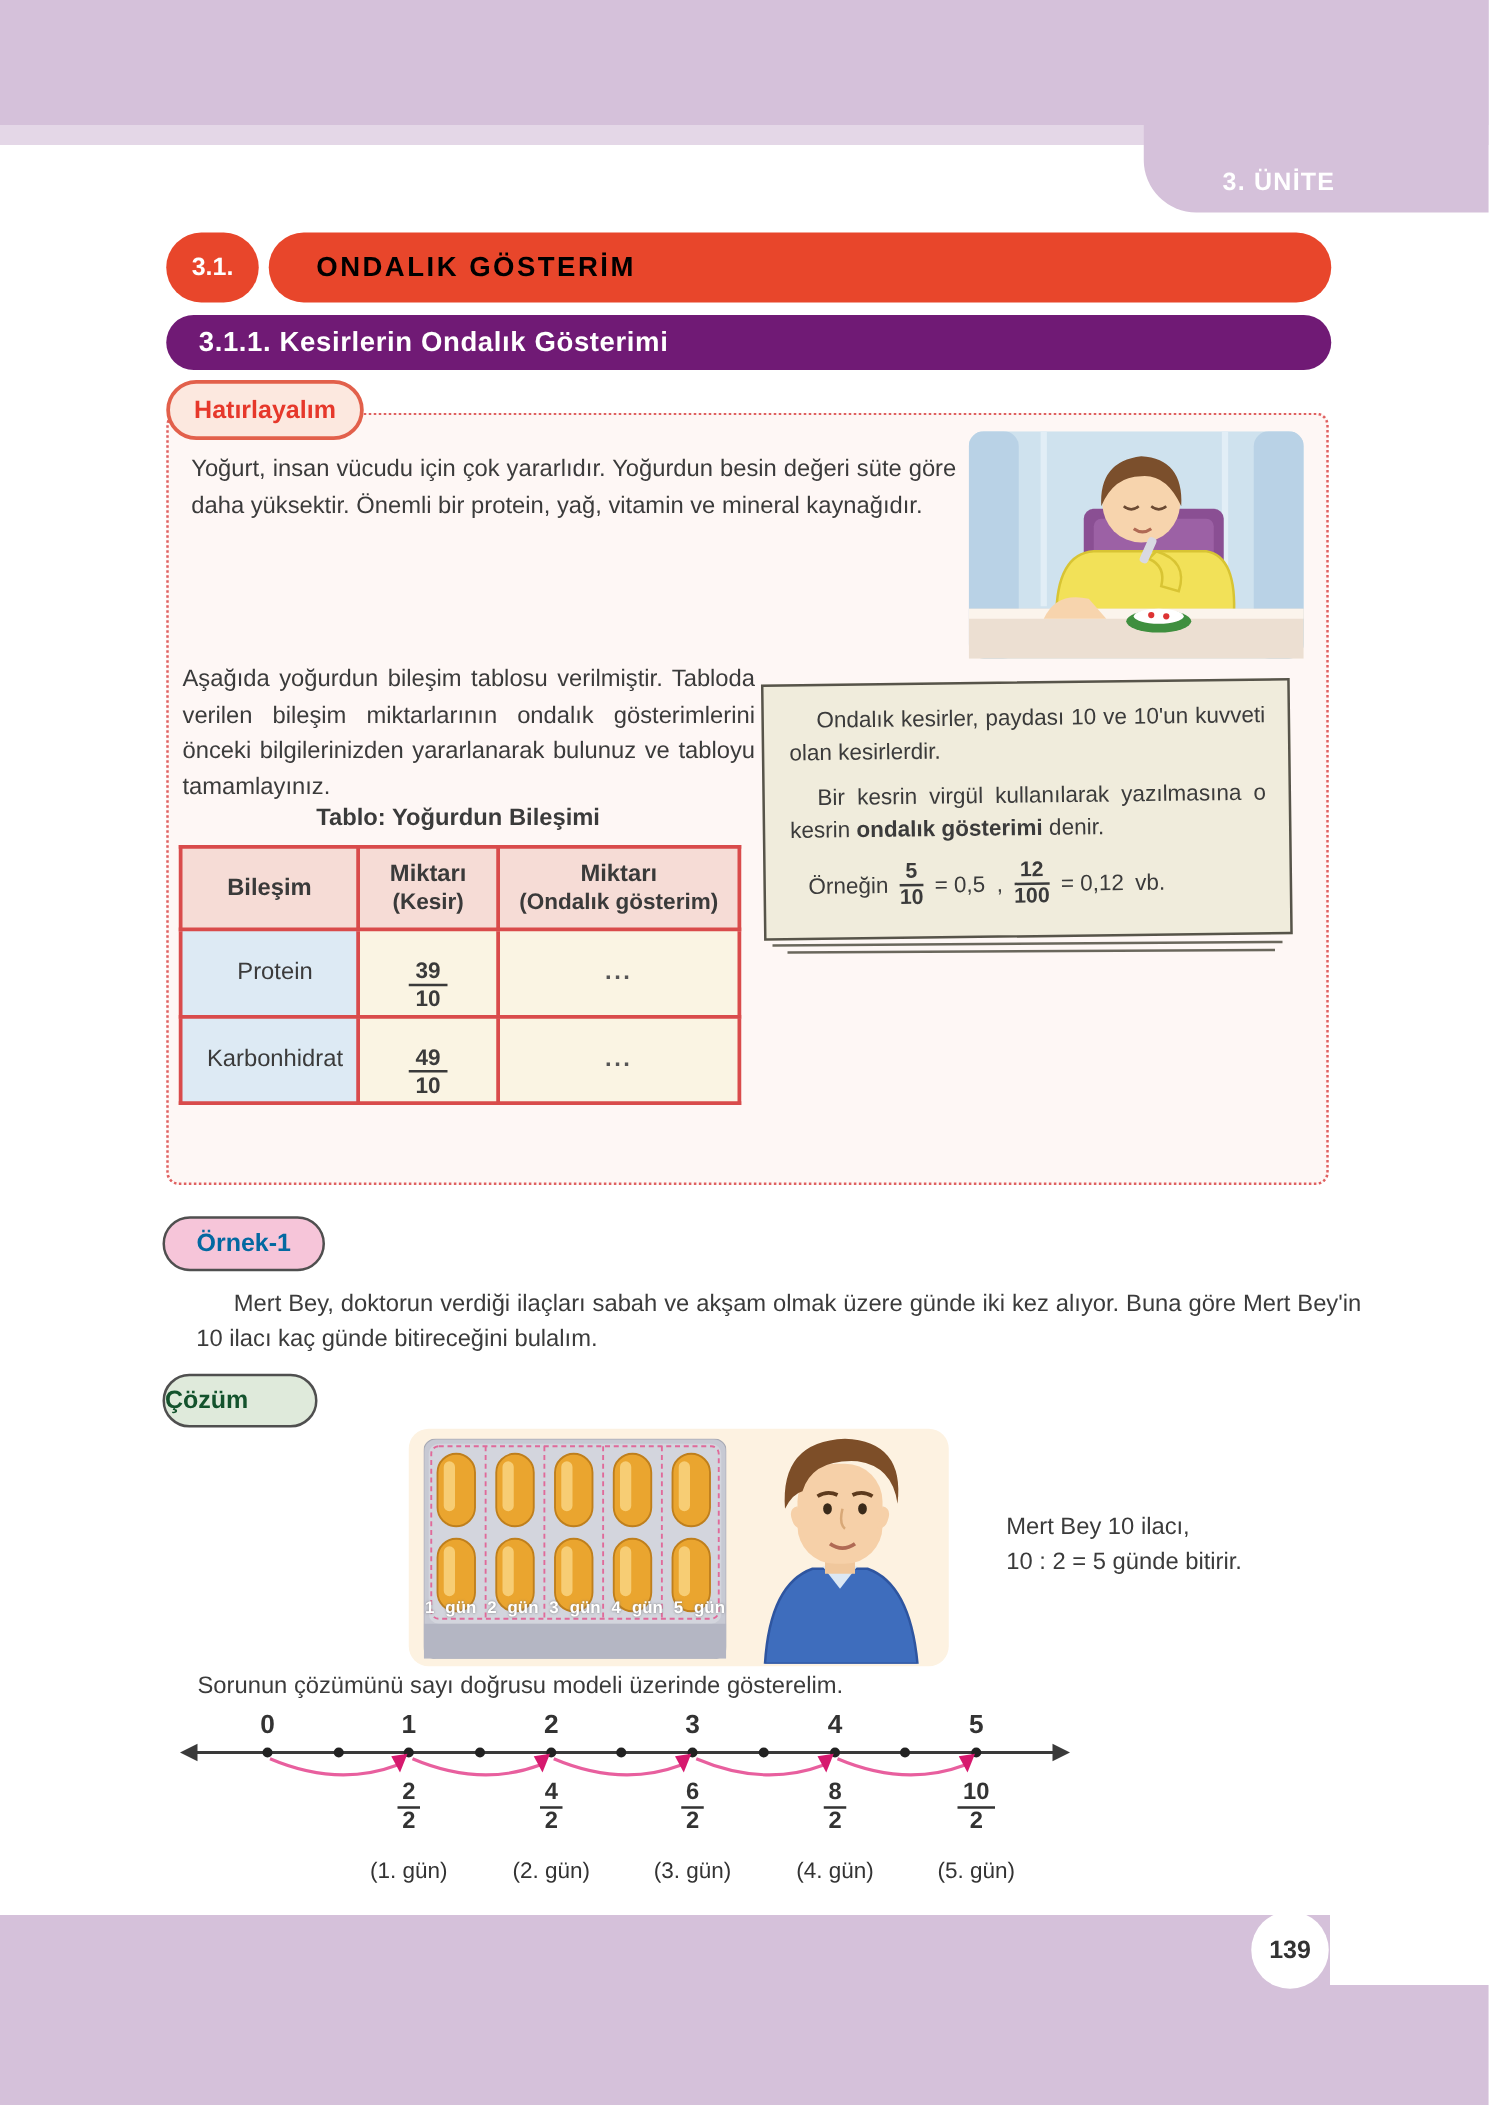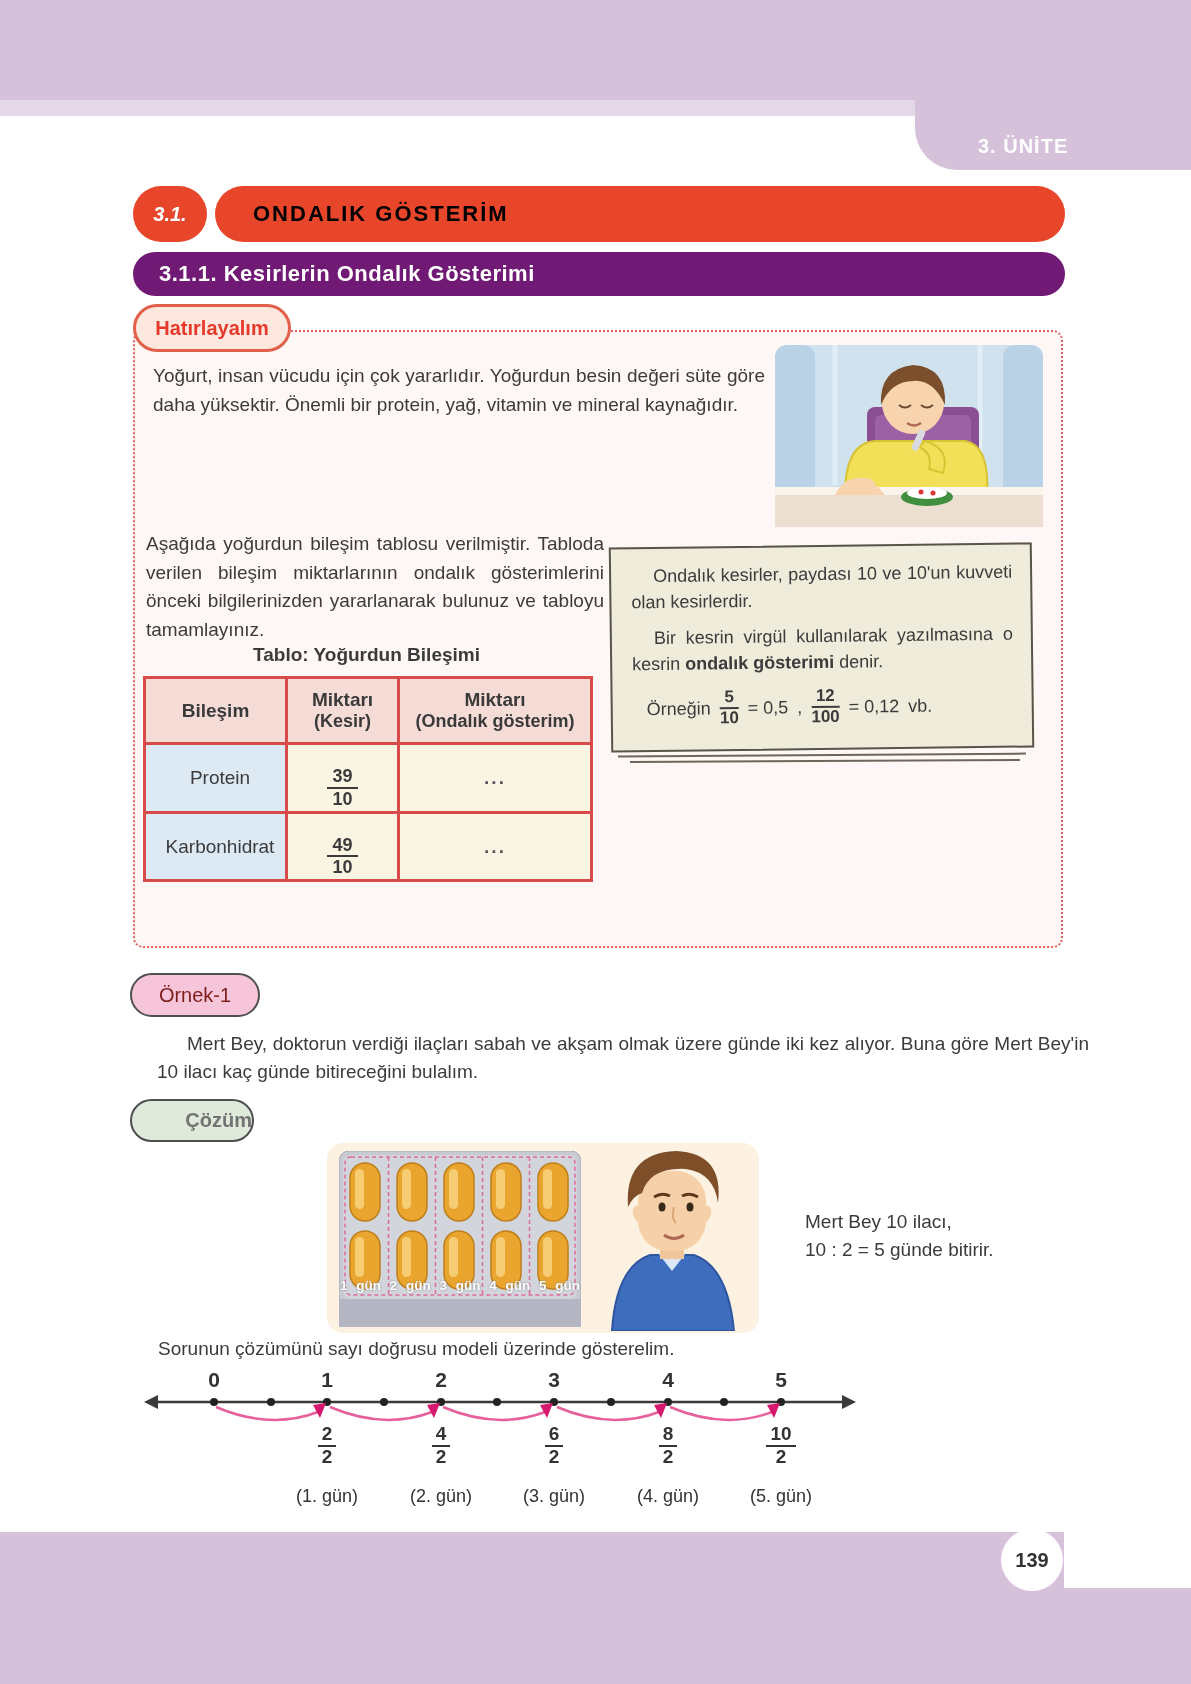--- a/index.html
+++ b/index.html
@@ -8,21 +8,21 @@
     font-family:"Liberation Sans", sans-serif;color:#3b3b3b;overflow:hidden;
   }
   .abs{position:absolute;}
   
   .top-band{left:0;top:0;width:1191px;height:100px;background:#d5c1da;}
   .top-band-strip{left:0;top:100px;width:1191px;height:16px;background:#e4d7e7;}
   .top-tab{left:915px;top:0;width:276px;height:170px;background:#d5c1da;border-bottom-left-radius:42px;}
   .unit-label{left:978px;top:135px;font-size:20px;font-weight:bold;color:#ffffff;letter-spacing:1px;}
   
   .sec-num{left:133px;top:186px;width:74px;height:56px;background:#e8462b;border-radius:28px;
-    display:flex;align-items:center;justify-content:center;color:#fff;font-size:20px;font-weight:bold;font-style:italic;}
+    display:flex;align-items:center;justify-content:center;color:#fff;font-size:20px;font-weight:bold;}
   .sec-bar{left:215px;top:186px;width:850px;height:56px;background:#e8462b;border-radius:28px;
     display:flex;align-items:center;color:#000000;font-size:22px;font-weight:bold;letter-spacing:2px;padding-left:38px;box-sizing:border-box;}
   .subsec-bar{left:133px;top:252px;width:932px;height:44px;background:#701a75;border-radius:22px;
     display:flex;align-items:center;color:#fff;font-size:22px;font-weight:bold;letter-spacing:.5px;padding-left:26px;box-sizing:border-box;}
   
   .recall-box{left:133px;top:330px;width:930px;height:618px;border:2px dotted #e06060;border-radius:10px;background:#fef7f5;box-sizing:border-box;}
   .recall-pill{left:133px;top:304px;width:158px;height:48px;background:#fce8df;border:3px solid #e2604b;border-radius:26px;
     display:flex;align-items:center;justify-content:center;color:#e6382b;font-size:20px;font-weight:bold;box-sizing:border-box;z-index:3;}
   .recall-intro{left:153px;top:362px;width:612px;font-size:19px;line-height:1.5;text-align:justify;}
   .recall-task{left:146px;top:530px;width:458px;font-size:19px;line-height:1.5;text-align:justify;}
@@ -43,24 +43,24 @@
   .note-box{left:610px;top:545px;width:423px;height:205px;background:#f0ecdc;border:2px solid #57544a;
     transform:rotate(-0.7deg);box-sizing:border-box;padding:14px 18px 8px 20px;font-size:18px;line-height:1.45;z-index:2;}
   .note-box p{margin:0 0 10px 0;text-align:justify;text-indent:22px;}
   .note-example{display:flex;align-items:center;gap:9px;margin-top:12px;margin-left:14px;}
   .nfrac{display:inline-block;text-align:center;font-size:17px;font-weight:bold;line-height:1.1;}
   .nfrac .num{display:block;border-bottom:2px solid #3b3b3b;padding:0 3px;}
   .note-stack1{left:618px;top:750px;width:408px;height:4px;border-bottom:2px solid #6a675c;transform:rotate(-0.4deg);}
   .note-stack2{left:630px;top:756px;width:390px;height:4px;border-bottom:2px solid #6a675c;transform:rotate(-0.3deg);}
   
   .ornek-pill{left:130px;top:973px;width:130px;height:44px;background:#f6c5d9;border:2px solid #4f4f4f;border-radius:22px;
-    display:flex;align-items:center;justify-content:center;font-size:20px;font-weight:normal;color:#7f1d1d;box-sizing:border-box;}
+    display:flex;align-items:center;justify-content:center;font-size:20px;font-weight:bold;color:#0369a1;box-sizing:border-box;}
   .problem{left:133px;top:1030px;width:932px;font-size:19px;line-height:1.45;text-align:justify;text-indent:30px;margin-left:24px;}
   .cozum-pill{left:130px;top:1099px;width:124px;height:43px;background:#dfeadb;border:2px solid #4f4f4f;border-radius:22px;
-    display:flex;align-items:center;justify-content:flex-end;font-size:20px;font-weight:bold;color:#737373;box-sizing:border-box;}
+    display:flex;align-items:center;justify-content:flex-start;font-size:20px;font-weight:bold;color:#14532d;box-sizing:border-box;}
   .ill-block{left:327px;top:1143px;width:432px;height:190px;background:#fdf2e1;border-radius:16px;}
   .blister-wrap{left:339px;top:1151px;width:242px;height:176px;}
   .blister-caption{left:339px;top:1278px;width:242px;text-align:center;color:#ffffff;font-size:13.5px;font-weight:bold;word-spacing:5px;text-shadow:0 0 2px #777;}
   .man-wrap{left:592px;top:1145px;width:160px;height:186px;}
   .result{left:805px;top:1208px;font-size:19px;line-height:1.45;}
   .nl-intro{left:158px;top:1338px;width:820px;font-size:19px;}
   
   .numberline{left:140px;top:1368px;width:720px;height:160px;}
   .nl-tick{position:absolute;top:0;width:44px;text-align:center;font-size:21px;font-weight:bold;color:#333;}
   .nl-svg{position:absolute;left:0;top:24px;}

